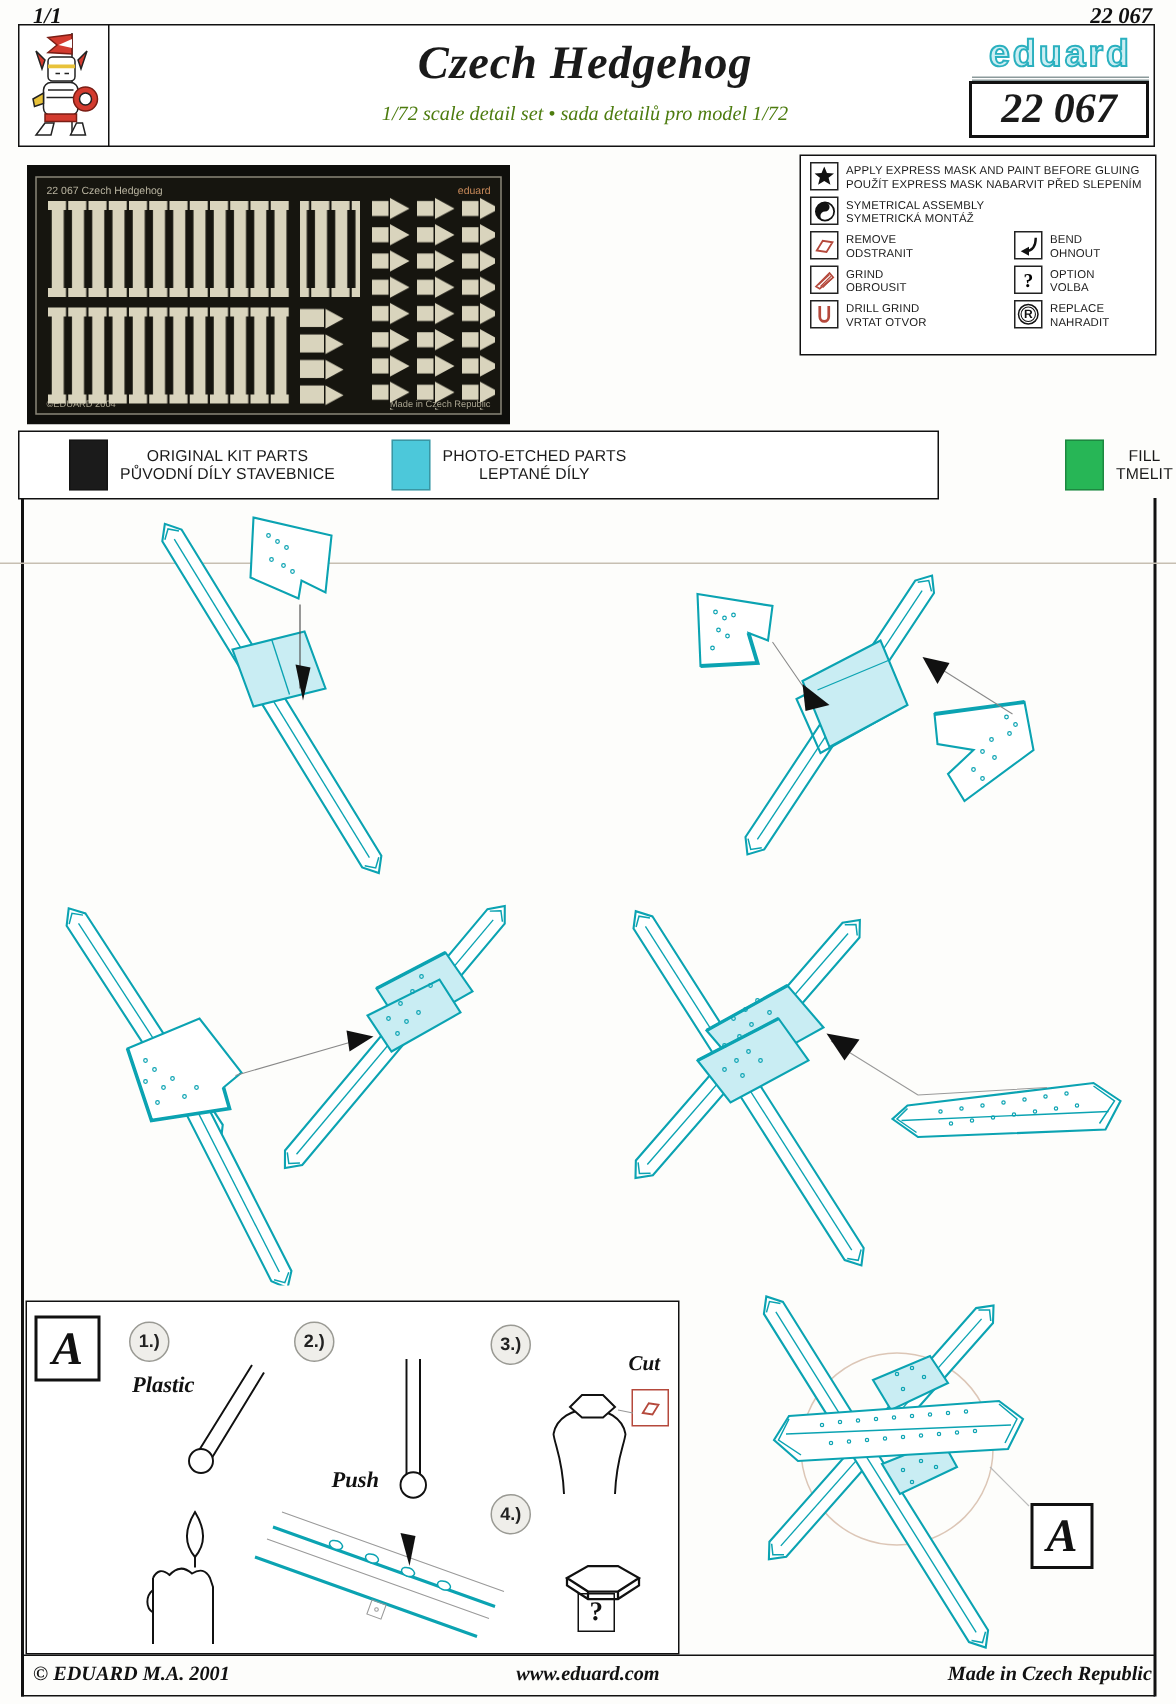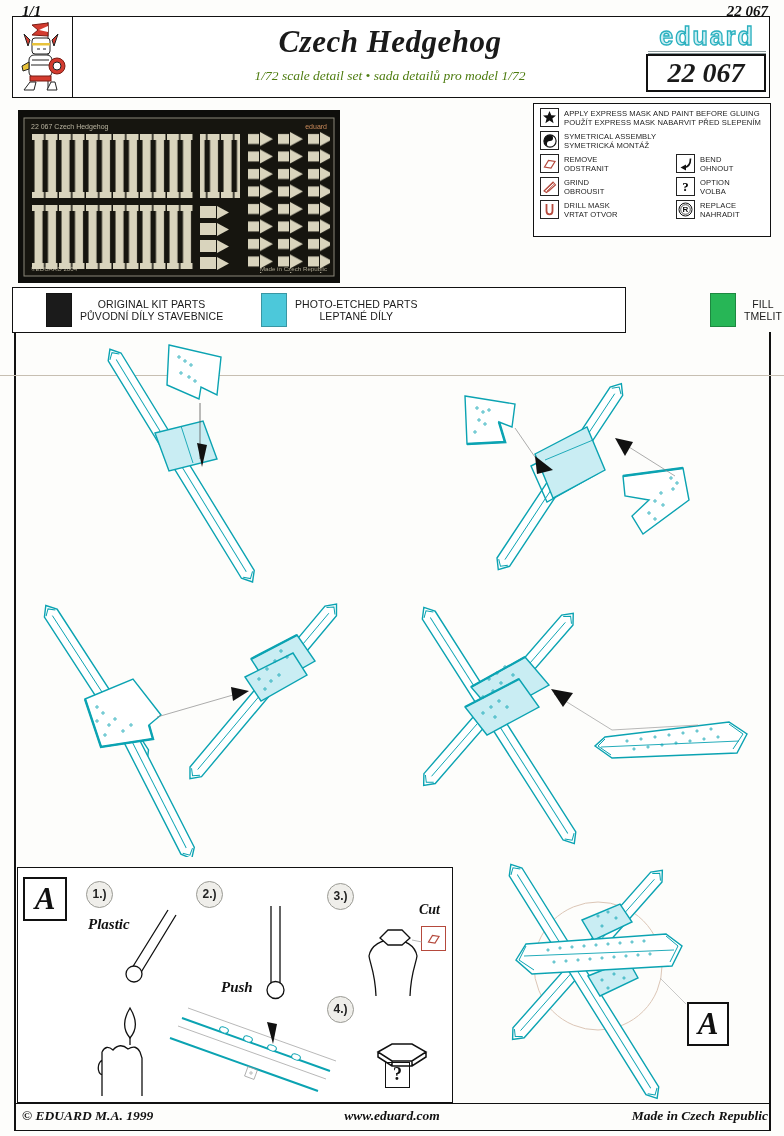--- a/index.html
+++ b/index.html
@@ -188,21 +188,21 @@
         <span class="sym-icon" style="font-family:'Liberation Serif',serif;font-size:13px;">?</span>
         <span class="sym-txt"><span>OPTION</span><br>
         <span>VOLBA</span></span>
       </div>
       <div class="sym-row">
         <span class="sym-icon">
           <svg width="15" height="15" viewBox="0 0 15 15">
               <path d="M4.5,2 V9 A3,3.3 0 0 0 10.5,9 V2" fill="none" stroke="#b5493c" stroke-width="1.8"></path>
             </svg>
         </span>
-        <span class="sym-txt"><span>DRILL MASK</span><br>
+        <span class="sym-txt"><span>DRILL GRIND</span><br>
         <span>VRTAT OTVOR</span></span>
       </div>
       <div class="sym-row">
         <span class="sym-icon">
           <svg width="15" height="15" viewBox="0 0 15 15">
             <circle cx="7.5" cy="7.5" r="6.5" fill="none" stroke="#111" stroke-width="1"></circle>
             <circle cx="7.5" cy="7.5" r="4.8" fill="none" stroke="#111" stroke-width=".7"></circle>
             <text x="7.5" y="10.3" text-anchor="middle" font-size="8" font-weight="bold" font-family="Liberation Serif,serif" fill="#111">R</text>
           </svg>
         </span>
@@ -493,18 +493,18 @@
       <rect x="228" y="200" width="10" height="10" transform="rotate(20 233 205)" stroke="#999" stroke-width=".7" fill="none"></rect>
       <circle cx="233" cy="205" r="1.2" stroke="#999" stroke-width=".7" fill="none"></circle>
       <polygon points="249,154 259,156 255,176" fill="#111"></polygon>
     </g>
     <path d="M394,72 L404,74" stroke="#999" stroke-width=".7"></path>
   </svg>
 
   <div class="abs a-box serifbi" style="left:687px;top:1002px;width:42px;height:44px;">A</div>
 
   <div class="abs hline" style="left:14px;top:1103px;width:756px;"></div>
-  <div class="abs footer-txt serifbi" style="left:22px;top:1108px;">© EDUARD  M.A. 1999</div>
+  <div class="abs footer-txt serifbi" style="left:22px;top:1108px;">© EDUARD  M.A. 2001</div>
   <div class="abs footer-txt serifbi" style="left:0;top:1108px;width:784px;text-align:center;">www.eduard.com</div>
   <div class="abs footer-txt serifbi" style="right:16px;top:1108px;">Made in Czech Republic</div>
   <div class="abs hline" style="left:14px;top:1130px;width:756px;"></div>
 
 </div>
 
 </body></html>

